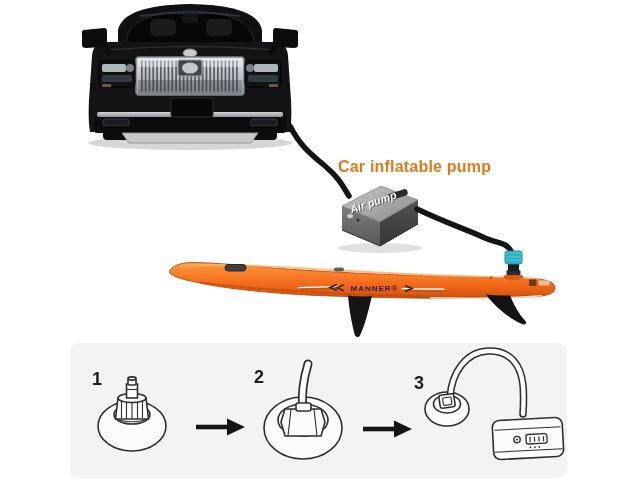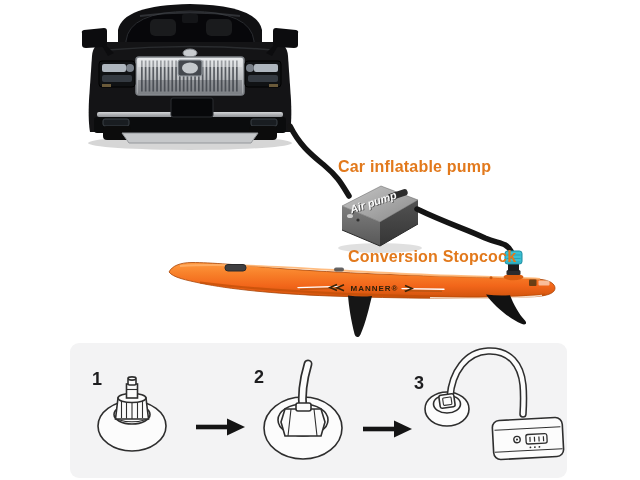--- a/index.html
+++ b/index.html
@@ -226,21 +226,20 @@
         <circle cx="530" cy="447.5" r="0.9" fill="#2e2e2e"></circle>
         <circle cx="534.5" cy="447.5" r="0.9" fill="#2e2e2e"></circle>
         <circle cx="539" cy="447.5" r="0.9" fill="#2e2e2e"></circle>
       </g>
     </g>
   </g>
 </svg>
 
 <div class="callout" style="left:338px;top:158px;">Car inflatable pump</div>
 
-<div class="callout" style="left:348px;top:248px;">Conversion Stopcock</div>
 
 <div class="step-num" style="left:92px;top:369px;">1</div>
 
 <div class="step-num" style="left:254px;top:367px;">2</div>
 
 <div class="step-num" style="left:414px;top:373px;">3</div>
 
 </div>
 
 </body></html>

